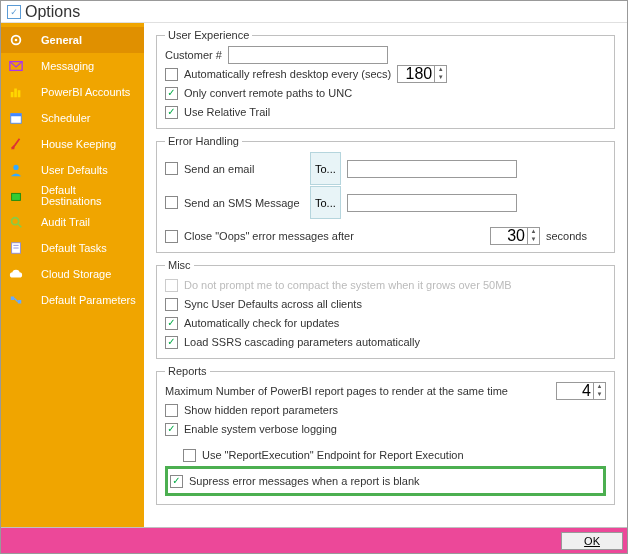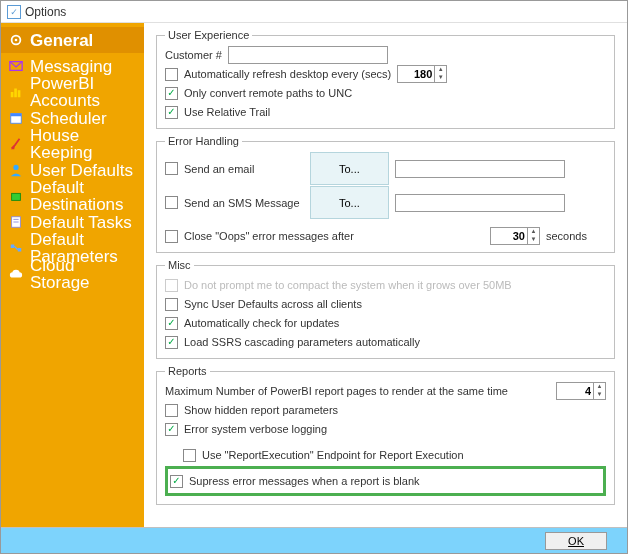--- a/index.html
+++ b/index.html
@@ -21,39 +21,39 @@
     padding: 0 6px;
     gap: 4px;
     border-bottom: 1px solid #e0e0e0;
   }
   .title-icon {
     width: 14px; height: 14px;
     border: 1px solid #5b9bd5;
     display: flex; align-items: center; justify-content: center;
     font-size: 9px; color: #5b9bd5;
   }
-  .title-text { font-size: 12px; }
+  .title-text { font-size: 16px; }
   .content {
     display: flex;
     height: 505px;
   }
   .sidebar {
     width: 143px;
     background: #f0a500;
     display: flex;
     flex-direction: column;
     padding-top: 4px;
   }
   .sidebar-item {
     display: flex;
     align-items: center;
-    gap: 7px;
+    gap: 18px;
     padding: 4px 8px;
     color: #fff;
-    font-size: 17px;
+    font-size: 11px;
     cursor: pointer;
     line-height: 1;
     height: 26px;
   }
   .sidebar-item.active {
     background: #e09000;
     font-weight: bold;
   }
   .nav-icon {
     width: 14px; height: 14px;
@@ -110,59 +110,58 @@
     height: 18px;
     align-items: center;
     background:#fff;
   }
   .spin input {
     border: none;
     width: 36px;
     text-align: right;
     height: 16px;
     padding: 0 2px;
-    font-size: 11px;
-    font-weight: bold;
+    font-size: 16px;
   }
   .spin .arrows {
     display: flex; flex-direction: column;
     border-left: 1px solid #999;
     height: 16px;
     width: 12px;
   }
   .spin .arrow {
     font-size: 6px; line-height:1; text-align:center;
     cursor: pointer;
     flex:1;
     color:#555;
   }
   .btn-to {
     border: 1px solid #b5d5dd;
     background: #e8f4f7;
-    padding: 2px 28px;
+    padding: 2px 4px;
     font-size: 11px;
     cursor: pointer;
     height: 33px;
   }
   .disabled-text { color: #bbb; }
   .highlight {
     border: 3px solid #4caf50;
     padding: 2px;
     margin: 2px 0;
   }
   .footer {
     position: absolute;
     bottom: 0; left: 0; right: 0;
     height: 26px;
     border-top: 1px solid #c0c0c0;
     display: flex;
     justify-content: flex-end;
     align-items: center;
-    padding: 0 20px;
-    background: #7dd3fc;
+    padding: 0 4px;
+    background: #ec4899;
   }
   .ok-btn {
     border: 1px solid #999;
     background: #f0f0f0;
     padding: 2px 22px;
     font-size: 11px;
     cursor: pointer;
     text-decoration: underline;
   }
   .gap { margin-top: 8px; }
@@ -236,44 +235,53 @@
       <span class="nav-icon">
           <svg viewBox="0 0 16 16">
             <rect x="3" y="5" width="10" height="8" fill="#3c3" stroke="#181"></rect>
           </svg>
         </span>
       <span>Default Destinations</span>
     </div>
     <div class="sidebar-item">
       <span class="nav-icon">
           <svg viewBox="0 0 16 16">
+            <circle cx="7" cy="7" r="4" fill="none" stroke="#8c4" stroke-width="2"></circle>
+            <line x1="10" y1="10" x2="14" y2="14" stroke="#8c4" stroke-width="2"></line>
+          </svg>
+        </span>
+      <span>Audit Trail</span>
+    </div>
+    <div class="sidebar-item">
+      <span class="nav-icon">
+          <svg viewBox="0 0 16 16">
             <rect x="3" y="2" width="10" height="12" fill="#fff" stroke="#88d"></rect>
             <line x1="5" y1="5" x2="11" y2="5" stroke="#88d"></line>
             <line x1="5" y1="8" x2="11" y2="8" stroke="#88d"></line>
           </svg>
         </span>
       <span>Default Tasks</span>
     </div>
     <div class="sidebar-item">
       <span class="nav-icon">
           <svg viewBox="0 0 16 16">
+            <path d="M4 12 Q1 12 1 9 Q1 6 4 6 Q4 3 8 3 Q12 3 12 6 Q15 6 15 9 Q15 12 12 12 Z" fill="#fff"></path>
+          </svg>
+        </span>
+      <span>Cloud Storage</span>
+    </div>
+    <div class="sidebar-item">
+      <span class="nav-icon">
+          <svg viewBox="0 0 16 16">
             <rect x="2" y="4" width="4" height="4" fill="#6af"></rect>
             <rect x="10" y="8" width="4" height="4" fill="#6af"></rect>
             <line x1="6" y1="6" x2="10" y2="10" stroke="#6af" stroke-width="1.5"></line>
           </svg>
         </span>
       <span>Default Parameters</span>
-    </div>
-    <div class="sidebar-item">
-      <span class="nav-icon">
-          <svg viewBox="0 0 16 16">
-            <path d="M4 12 Q1 12 1 9 Q1 6 4 6 Q4 3 8 3 Q12 3 12 6 Q15 6 15 9 Q15 12 12 12 Z" fill="#fff"></path>
-          </svg>
-        </span>
-      <span>Cloud Storage</span>
     </div>
   </div>
 
   <div class="main">
 
     <fieldset>
       <legend>User Experience</legend>
       <div class="row">
         <span class="label">Customer #</span>
         <input type="text" style="width: 160px;" value="">
@@ -360,21 +368,21 @@
               <span class="arrow">▼</span>
             </span>
           </span>
       </div>
       <div class="row">
         <span class="chk"></span>
         <span class="label">Show hidden report parameters</span>
       </div>
       <div class="row">
         <span class="chk">✓</span>
-        <span class="label">Error system verbose logging</span>
+        <span class="label">Enable system verbose logging</span>
       </div>
       <div class="row indent" style="margin-top:8px">
         <span class="chk"></span>
         <span class="label">Use "ReportExecution" Endpoint for Report Execution</span>
       </div>
       <div class="highlight">
         <div class="row">
           <span class="chk">✓</span>
           <span class="label">Supress error messages when a report is blank</span>
         </div>

